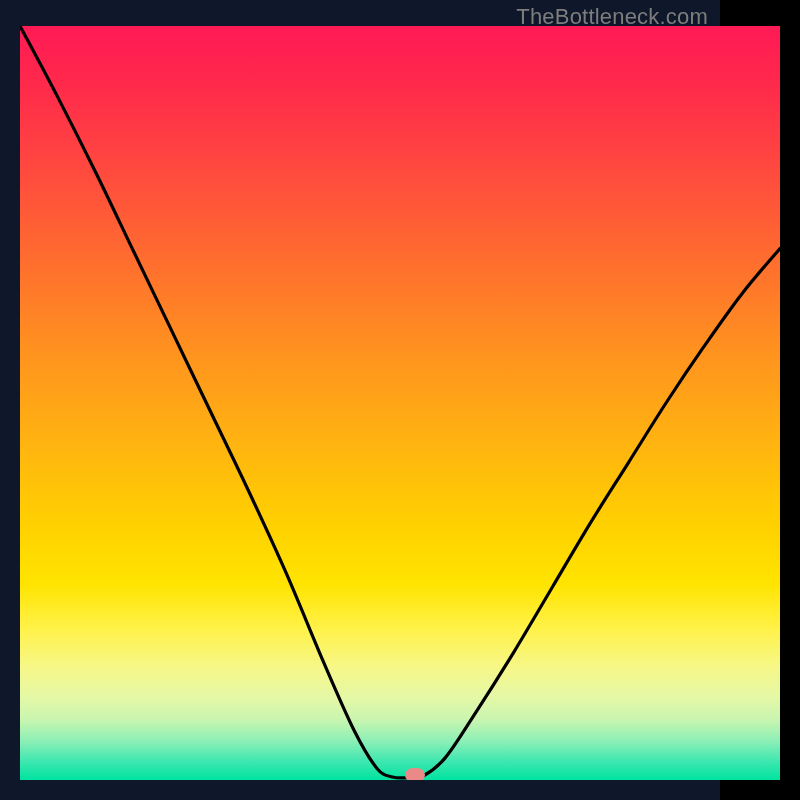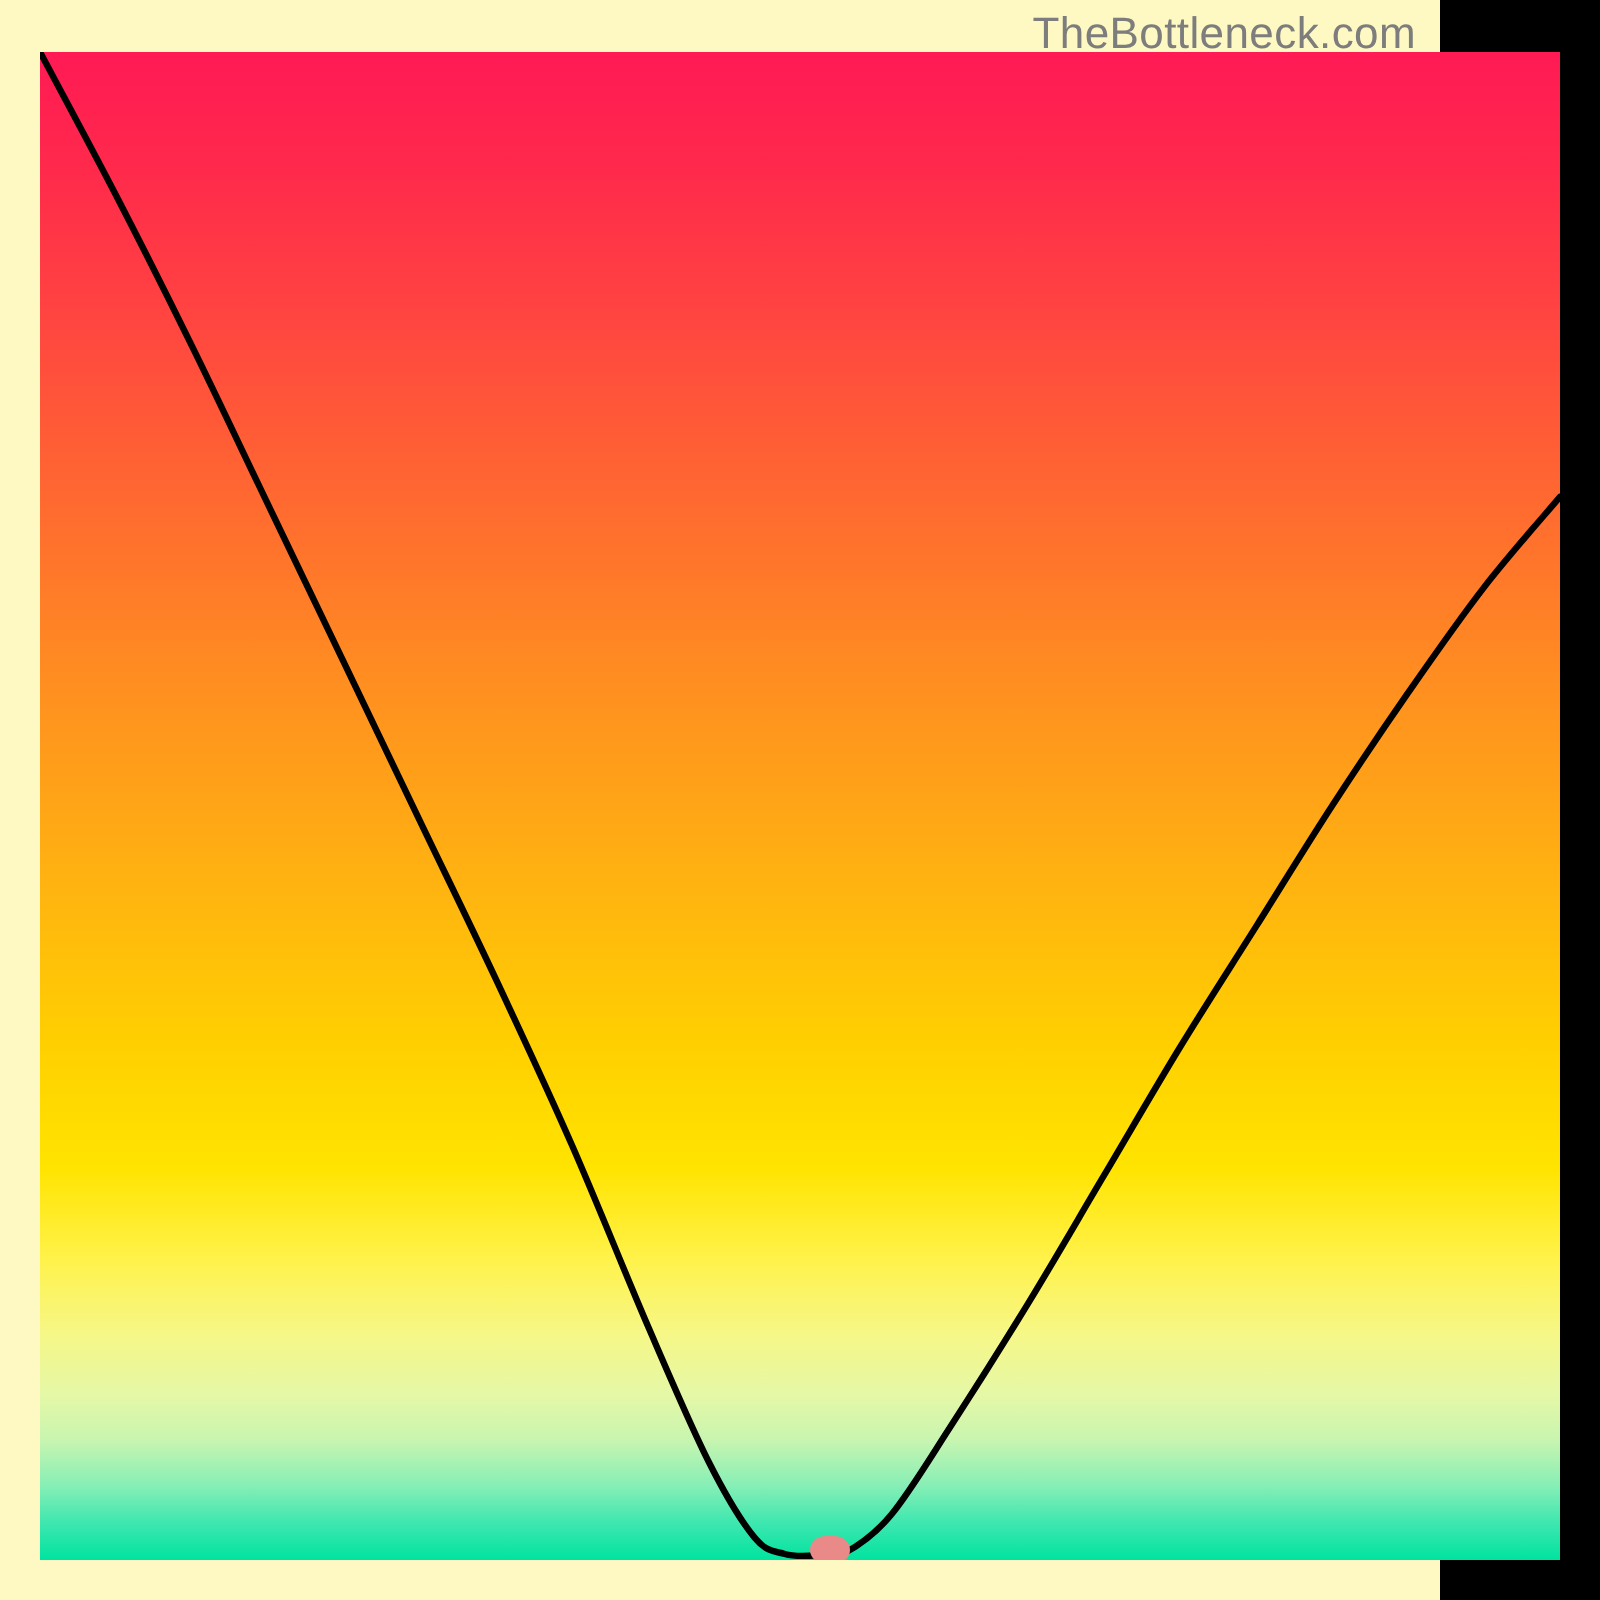--- a/index.html
+++ b/index.html
@@ -8,21 +8,21 @@
     width: 800px;
     height: 800px;
     background: #000;
     overflow: hidden;
     font-family: Arial, Helvetica, sans-serif;
   }
   .stage {
     position: relative;
     width: 720px;
     height: 800px;
-    background: #fef9c3;
+    background: #0f172a;
   }
   .watermark {
     position: absolute;
     top: 4px;
     right: 12px;
     color: #7d7d7d;
     font-size: 22px;
     letter-spacing: 0.2px;
     font-weight: 400;
     z-index: 5;

